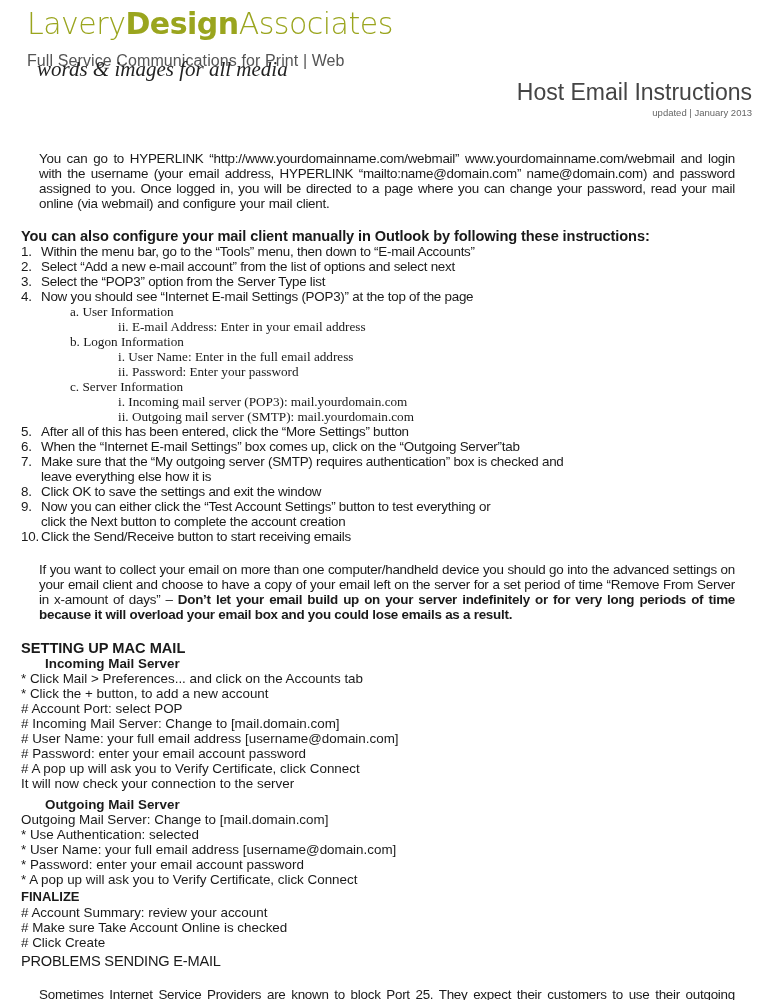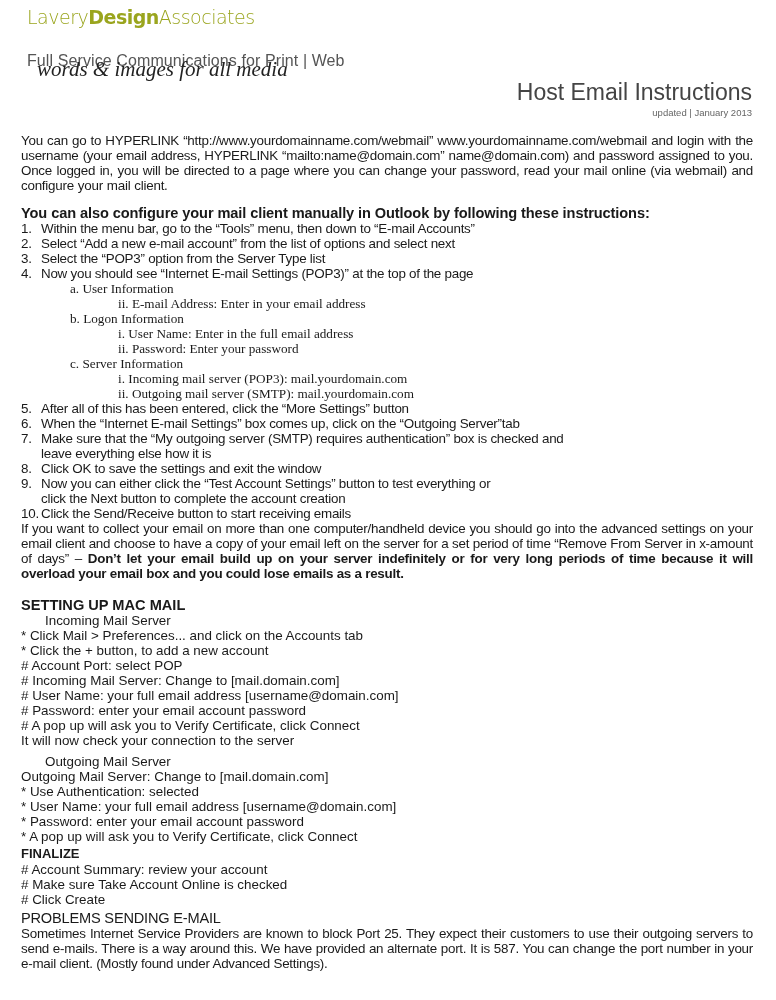--- a/index.html
+++ b/index.html
@@ -1,37 +1,37 @@
 <!DOCTYPE html>
 <html><head>
 <meta charset="utf-8">
 <style>
   html, body { margin: 0; padding: 0; background: #ffffff; }
   body { width: 776px; height: 1000px; position: relative; overflow: hidden; color: #1a1a1a; font-family: "Liberation Sans", sans-serif; }
-  .logo { position: absolute; left: 27px; top: 6px; font-size: 19px; color: #9aa51e; letter-spacing: -0.5px; white-space: nowrap; font-family: "DejaVu Sans", sans-serif; font-weight: 300; }
+  .logo { position: absolute; left: 27px; top: 6px; font-size: 30px; color: #9aa51e; letter-spacing: -0.5px; white-space: nowrap; font-family: "DejaVu Sans", sans-serif; font-weight: 300; }
   .logo .bold { font-weight: bold; }
   .tagline1 { position: absolute; left: 27px; top: 52px; font-size: 16px; color: #555; white-space: nowrap; letter-spacing: 0.1px; }
   .tagline2 { position: absolute; left: 37px; top: 57px; font-size: 21px; font-style: italic; font-family: "Liberation Serif", serif; color: #222; white-space: nowrap; }
   .doc-title { position: absolute; right: 24px; top: 79px; font-size: 23px; color: #444; font-weight: 300; white-space: nowrap; }
   .doc-updated { position: absolute; right: 24px; top: 107px; font-size: 9.5px; color: #666; white-space: nowrap; }
   .content { position: absolute; left: 21px; top: 133px; width: 732px; font-size: 13.4px; line-height: 15px; }
   .cond { font-family: "Liberation Sans Narrow", "Liberation Sans", sans-serif; }
-  .para { text-align: justify; margin: 0; }
+  .para { text-align: justify; margin: 18px; }
   .intro { letter-spacing: -0.25px; word-spacing: 0.5px; }
   .h-outlook { font-weight: bold; font-size: 14.6px; margin: 13px 0 0 0; letter-spacing: -0.1px; }
   ol.steps { list-style: none; margin: 0; padding: 0; }
   ol.steps li { position: relative; padding-left: 20px; letter-spacing: -0.25px; }
   ol.steps li .num { position: absolute; left: 0; }
   .sub { padding-left: 49px; }
   .subsub { padding-left: 97px; }
   .sub, .subsub { letter-spacing: 0; }
   .note { text-align: justify; letter-spacing: -0.25px; }
   .b { font-weight: bold; }
   .h-mac { font-weight: bold; font-size: 14.6px; margin-top: 16px; line-height: 16px; }
-  .h-sub { font-weight: normal; font-size: 13.4px; line-height: 15px; padding-left: 24px; }
+  .h-sub { font-weight: bold; font-size: 13.4px; line-height: 15px; padding-left: 24px; }
   .line { line-height: 15px; }
   .gap { height: 6px; }
   .h-fin { font-weight: bold; font-size: 13px; margin-top: 2px; line-height: 16px; }
   .h-prob { font-weight: normal; font-size: 14.6px; margin-top: 3px; line-height: 16px; letter-spacing: -0.2px; }
   .prob { text-align: justify; letter-spacing: -0.25px; }
 </style>
 </head>
 <body>
 
 <div class="logo"><span>Lavery</span><span class="bold">Design</span><span>Associates</span></div>

